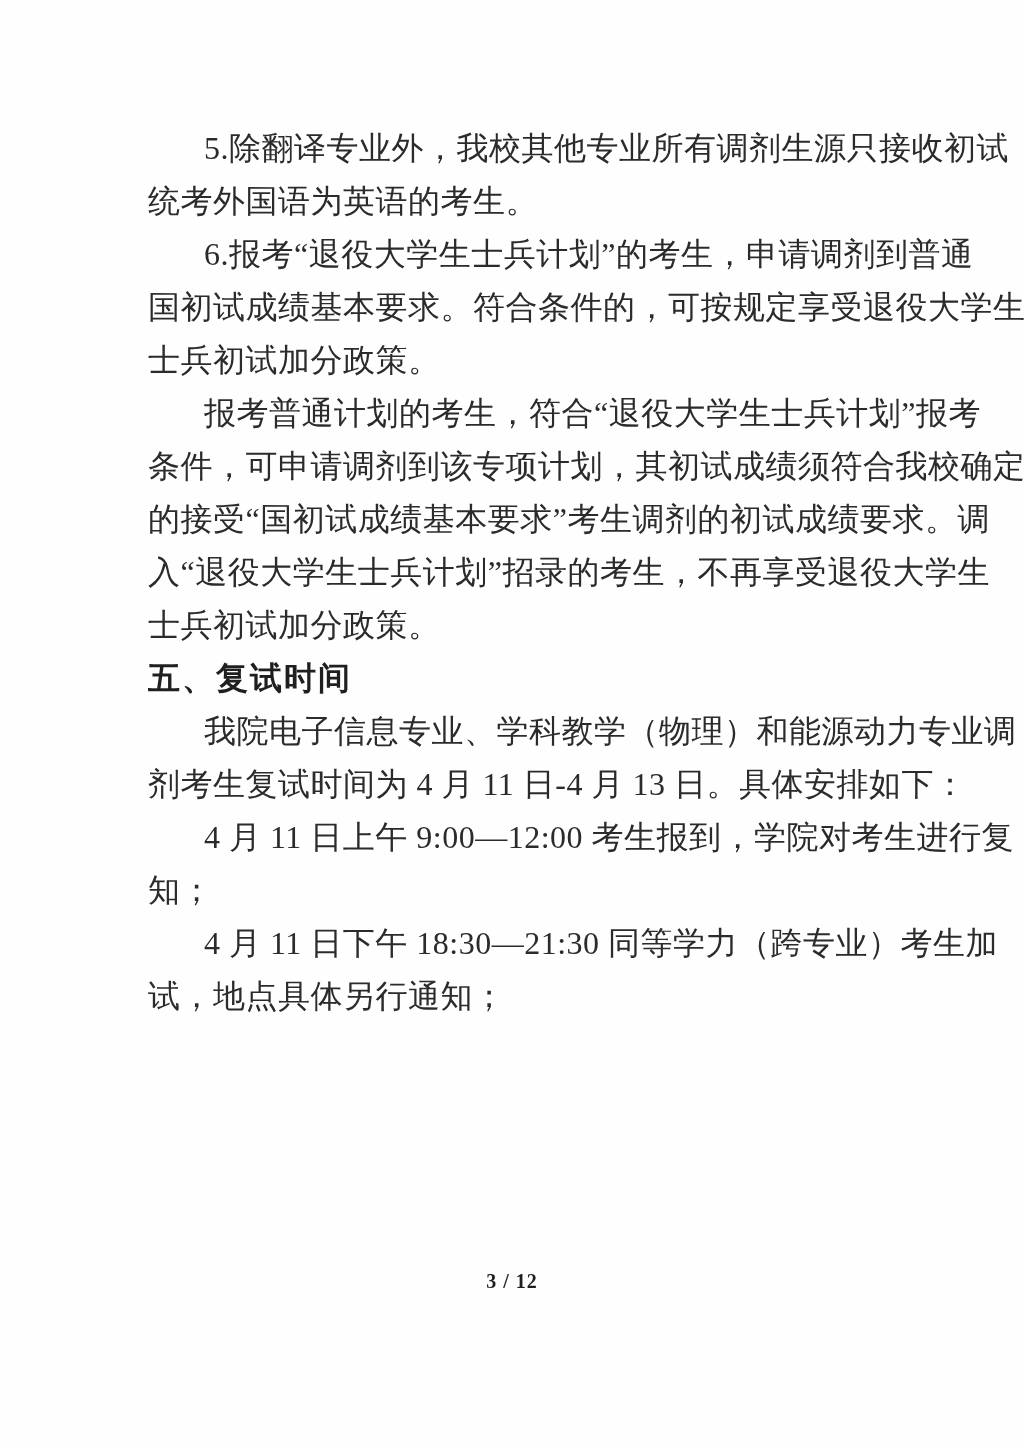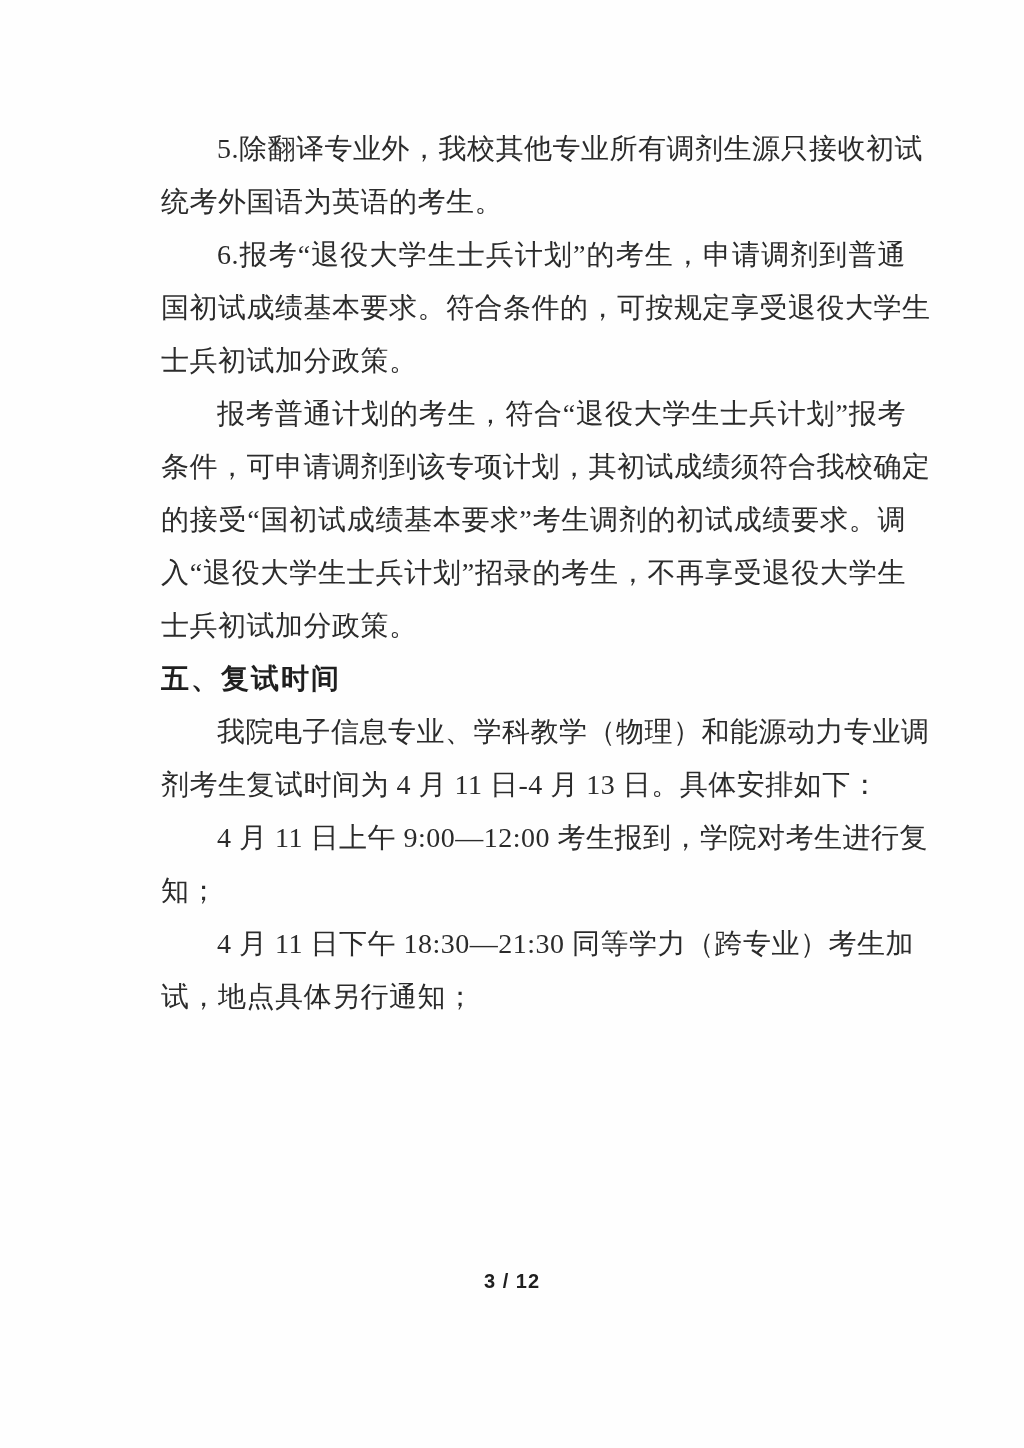--- a/index.html
+++ b/index.html
@@ -15,28 +15,27 @@
     overflow: hidden;
     font-family: "Liberation Serif", "DejaVu Serif", serif;
   }
   .content {
     position: absolute;
     left: 148px;
     top: 122px;
     width: 758px;
   }
   .line {
-    font-size: 28px;
+    font-size: 32px;
     line-height: 53px;
     color: #2b2b2b;
     text-align: justify;
     text-justify: inter-ideograph;
     white-space: nowrap;
     letter-spacing: 0.5px;
-    margin-left: 13px;
   }
   .line.full {
     text-align-last: justify;
   }
   .line.indent {
     text-indent: 56px;
   }
   .line.heading {
     font-weight: 700;
     color: #1f1f1f;
@@ -45,21 +44,21 @@
   .footer {
     position: absolute;
     top: 1270px;
     left: 0;
     width: 100%;
     text-align: center;
     font-size: 20px;
     font-weight: 700;
     color: #1f1f1f;
     letter-spacing: 1px;
-    font-family: Liberation Sans, sans-serif;
+    font-family: Liberation Serif, serif;
   }
 </style>
 </head>
 <body>
 
 <div class="page">
   <div class="content">
       <div class="line indent full">5.除翻译专业外，我校其他专业所有调剂生源只接收初试</div>
       <div class="line">统考外国语为英语的考生。</div>
       <div class="line indent full">6.报考“退役大学生士兵计划”的考生，申请调剂到普通</div>

